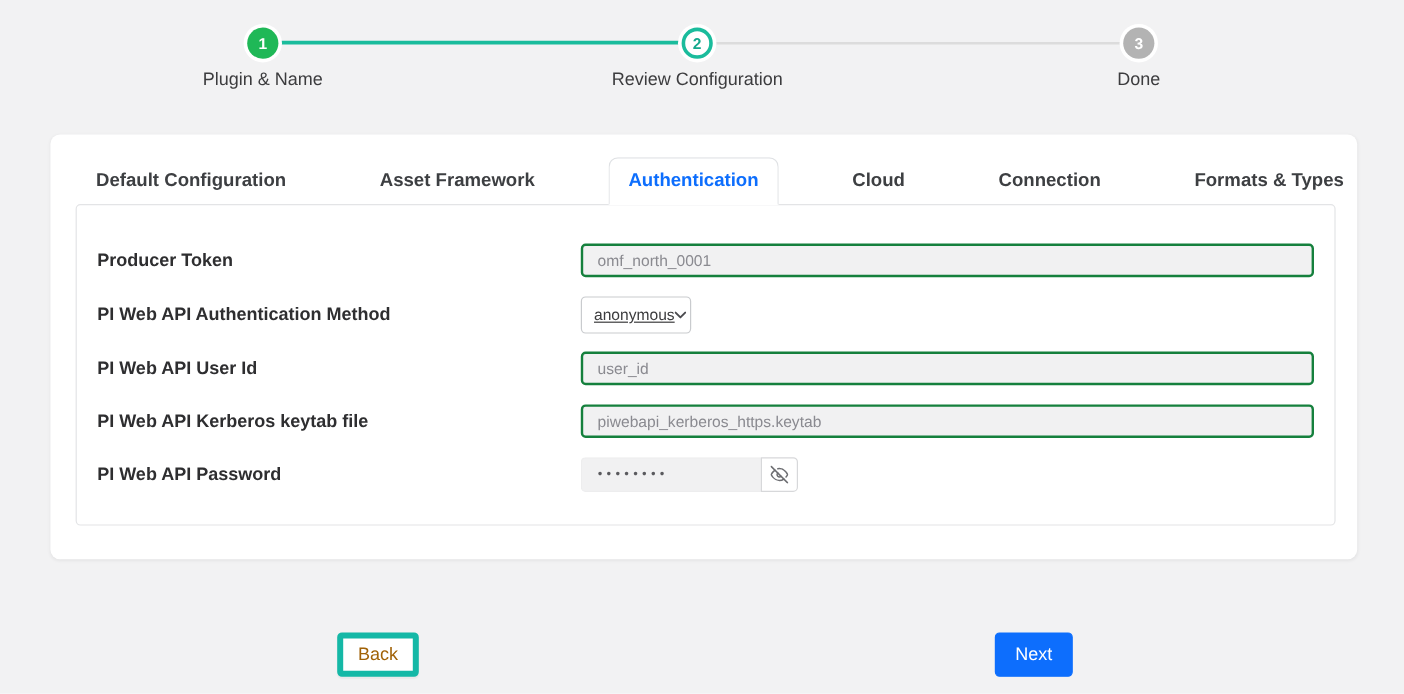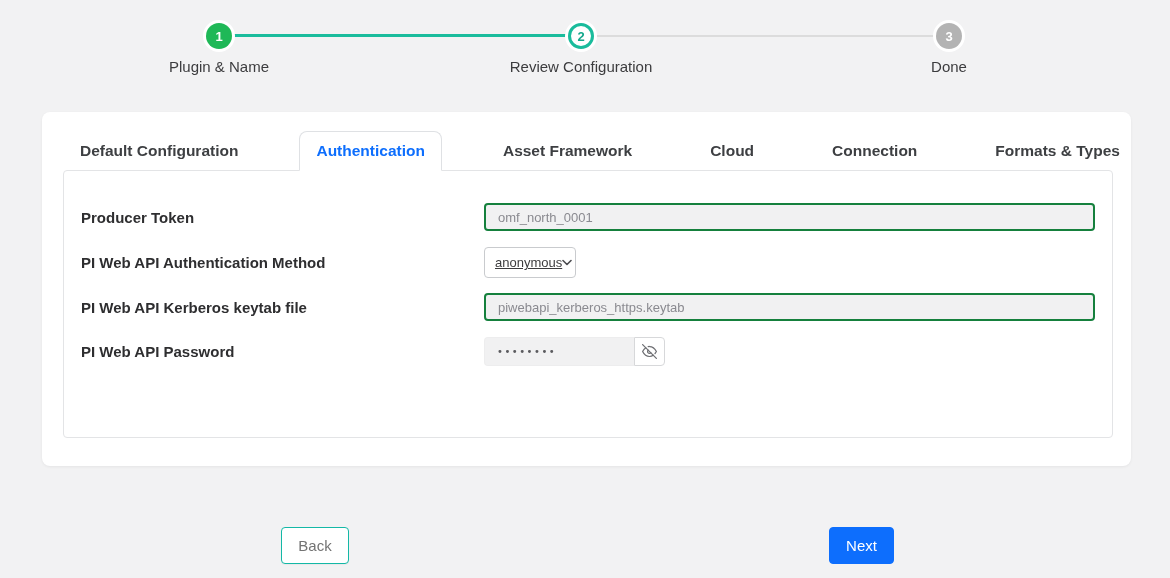--- a/index.html
+++ b/index.html
@@ -89,21 +89,21 @@
   }
 
   
   .btn {
     position:absolute; border-radius:4px; font-size:15px; cursor:pointer;
     display:flex; align-items:center; justify-content:center;
     font-family:"Liberation Sans","DejaVu Sans",sans-serif;
   }
   .btn-back {
     left:281px; top:527px; width:68px; height:37px;
-    background:#fff; border:1px solid #14b8a6; color:#737373;
+    background:#fff; border:5px solid #14b8a6; color:#a16207;
     box-shadow:0 1px 1px rgba(0,0,0,0.04);
   }
   .btn-next {
     left:829px; top:527px; width:65px; height:37px;
     background:#0d6efd; border:1px solid #0d6efd; color:#fff;
   }
 </style>
 </head>
 <body>
 
@@ -124,22 +124,22 @@
     </div>
 
     <div class="step-label" style="left:219px;">Plugin &amp; Name</div>
     <div class="step-label" style="left:581px;">Review Configuration</div>
     <div class="step-label" style="left:949px;">Done</div>
   </div>
 
   <div class="card">
     <div class="tabs">
       <div class="tab">Default Configuration</div>
+      <div class="tab">Asset Framework</div>
       <div class="tab active">Authentication</div>
-      <div class="tab">Asset Framework</div>
       <div class="tab">Cloud</div>
       <div class="tab">Connection</div>
       <div class="tab">Formats &amp; Types</div>
     </div>
 
     <div class="panel">
       <div class="form">
 
         <div class="field-row">
           <div class="field-label">Producer Token</div>
@@ -155,20 +155,26 @@
               <span>anonymous</span>
               <span style="display:flex;">
                 <svg width="10" height="7" viewBox="0 0 10 7">
                     <path d="M1 1.5l4 4 4-4" stroke="#4b4b4f" stroke-width="1.6" fill="none" stroke-linecap="round" stroke-linejoin="round"></path>
                   </svg>
               </span>
             </div>
           </div>
         </div>
 
+        <div class="field-row">
+          <div class="field-label">PI Web API User Id</div>
+          <div class="field-control">
+            <input class="text-input" type="text" readonly="" value="user_id" style="">
+          </div>
+        </div>
 
         <div class="field-row">
           <div class="field-label">PI Web API Kerberos keytab file</div>
           <div class="field-control">
             <input class="text-input" type="text" readonly="" value="piwebapi_kerberos_https.keytab" style="">
           </div>
         </div>
 
         <div class="field-row">
           <div class="field-label">PI Web API Password</div>

